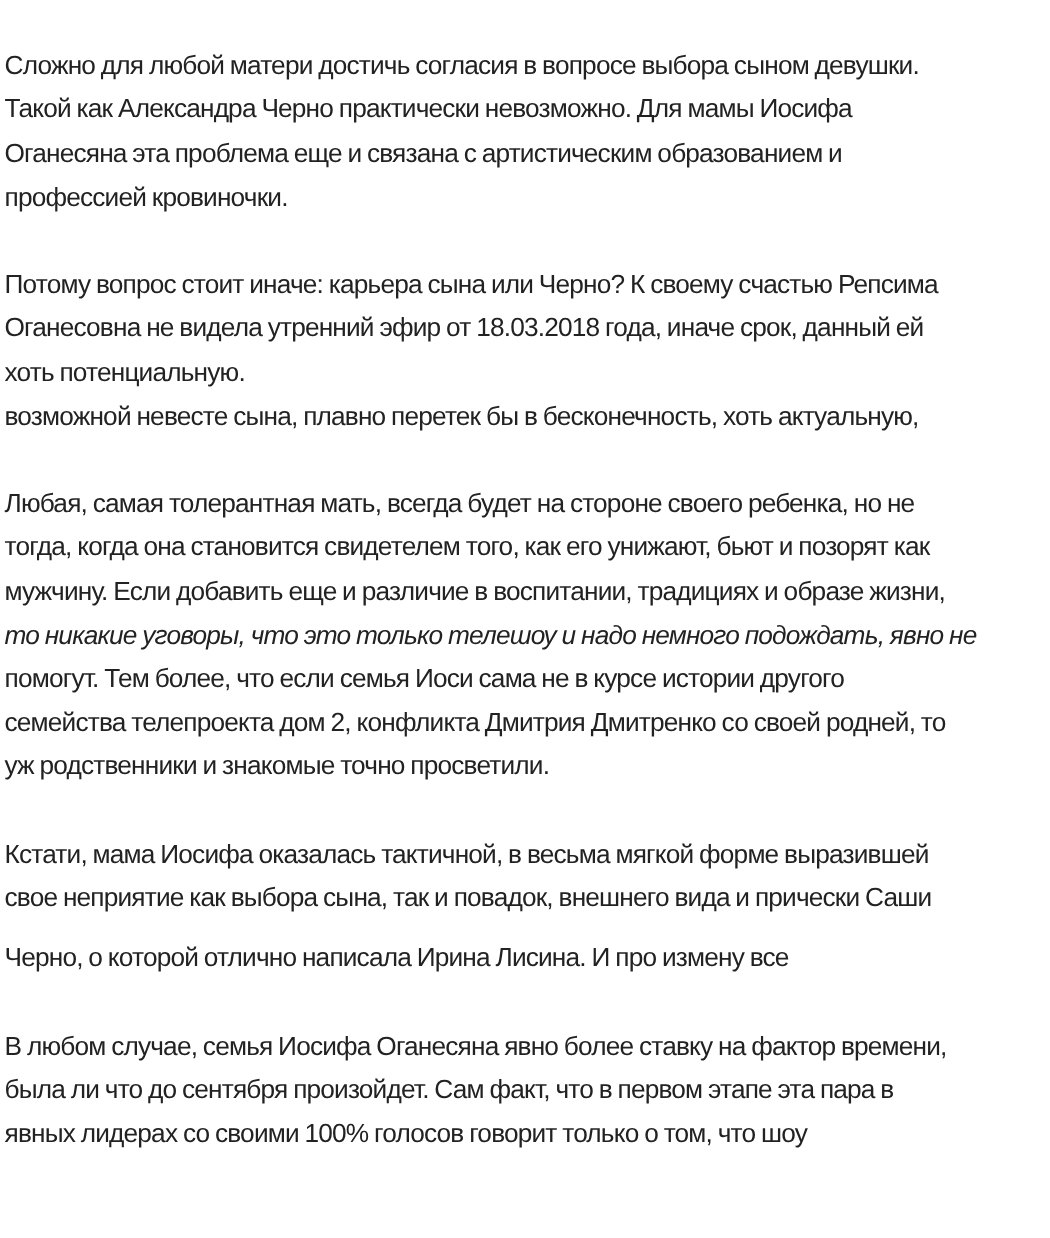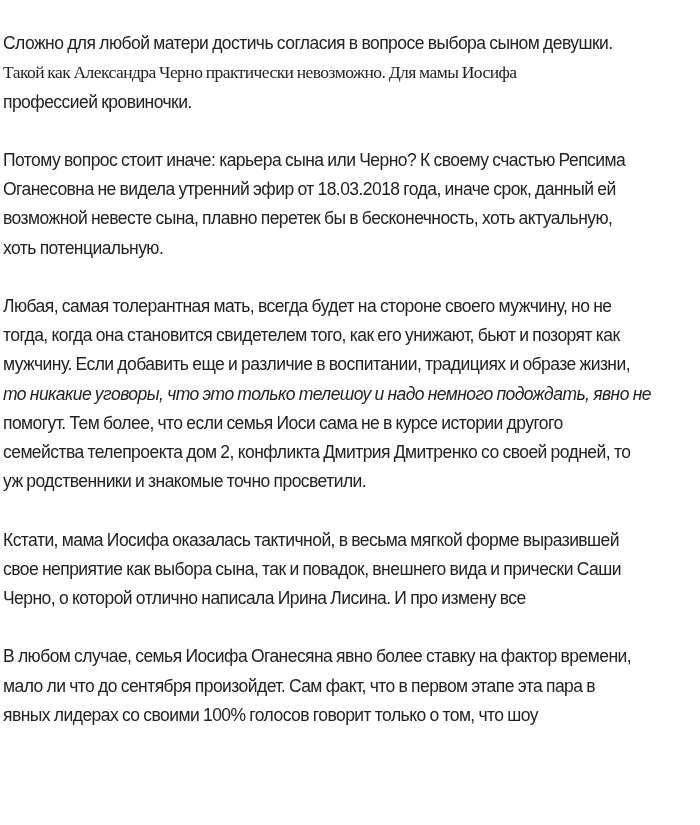--- a/index.html
+++ b/index.html
@@ -20,51 +20,52 @@
   .gap { height: 29.2px; }
 </style>
 </head>
 <body>
 
 <div class="article">
   <div class="gap"></div>
 
   <p>
     <span class="line" style="display: block; width: max-content;">Сложно для любой матери достичь согласия в вопросе выбора сыном девушки.</span>
-    <span class="line" style="display: block; width: max-content; font-family: Liberation Serif, serif;">Такой как Александра Черно практически невозможно. Для мамы Иосифа</span>
+    <span class="line" style="display: block; width: max-content;">Такой как Александра Черно практически невозможно. Для мамы Иосифа</span>
+    <span class="line" style="display: block; width: max-content;">Оганесяна эта проблема еще и связана с артистическим образованием и</span>
     <span class="line" style="display: block; width: max-content;">профессией кровиночки.</span>
   </p>
   <div class="gap"></div>
 
   <p>
     <span class="line" style="display: block; width: max-content;">Потому вопрос стоит иначе: карьера сына или Черно? К своему счастью Репсима</span>
     <span class="line" style="display: block; width: max-content;">Оганесовна не видела утренний эфир от 18.03.2018 года, иначе срок, данный ей</span>
+    <span class="line" style="display: block; width: max-content;">хоть потенциальную.</span>
     <span class="line" style="display: block; width: max-content;">возможной невесте сына, плавно перетек бы в бесконечность, хоть актуальную,</span>
-    <span class="line" style="display: block; width: max-content;">хоть потенциальную.</span>
   </p>
   <div class="gap"></div>
 
   <p>
-    <span class="line" style="display: block; width: max-content;">Любая, самая толерантная мать, всегда будет на стороне своего мужчину, но не</span>
+    <span class="line" style="display: block; width: max-content;">Любая, самая толерантная мать, всегда будет на стороне своего ребенка, но не</span>
     <span class="line" style="display: block; width: max-content;">тогда, когда она становится свидетелем того, как его унижают, бьют и позорят как</span>
     <span class="line" style="display: block; width: max-content;">мужчину. Если добавить еще и различие в воспитании, традициях и образе жизни,</span>
     <span class="line" style="display: block; width: max-content; font-style: italic;">то никакие уговоры, что это только телешоу и надо немного подождать, явно не</span>
     <span class="line" style="display: block; width: max-content;">помогут. Тем более, что если семья Иоси сама не в курсе истории другого</span>
     <span class="line" style="display: block; width: max-content;">семейства телепроекта дом 2, конфликта Дмитрия Дмитренко со своей родней, то</span>
     <span class="line" style="display: block; width: max-content;">уж родственники и знакомые точно просветили.</span>
   </p>
   <div class="gap"></div>
 
   <p>
     <span class="line" style="display: block; width: max-content;">Кстати, мама Иосифа оказалась тактичной, в весьма мягкой форме выразившей</span>
     <span class="line" style="display: block; width: max-content; text-align: center;">свое неприятие как выбора сына, так и повадок, внешнего вида и прически Саши</span>
-    <span class="line" style="display: block; width: max-content;">Черно, о которой отлично написала Ирина Лисина. И про измену все</span>
+    <span class="line" style="display: block; width: max-content; margin-top: 11px;">Черно, о которой отлично написала Ирина Лисина. И про измену все</span>
   </p>
   <div class="gap"></div>
 
   <p>
     <span class="line" style="display: block; width: max-content;">В любом случае, семья Иосифа Оганесяна явно более ставку на фактор времени,</span>
-    <span class="line" style="display: block; width: max-content;">мало ли что до сентября произойдет. Сам факт, что в первом этапе эта пара в</span>
+    <span class="line" style="display: block; width: max-content;">была ли что до сентября произойдет. Сам факт, что в первом этапе эта пара в</span>
     <span class="line" style="display: block; width: max-content;">явных лидерах со своими 100% голосов говорит только о том, что шоу</span>
 
   </p>
 
 </div>
 
 </body></html>

